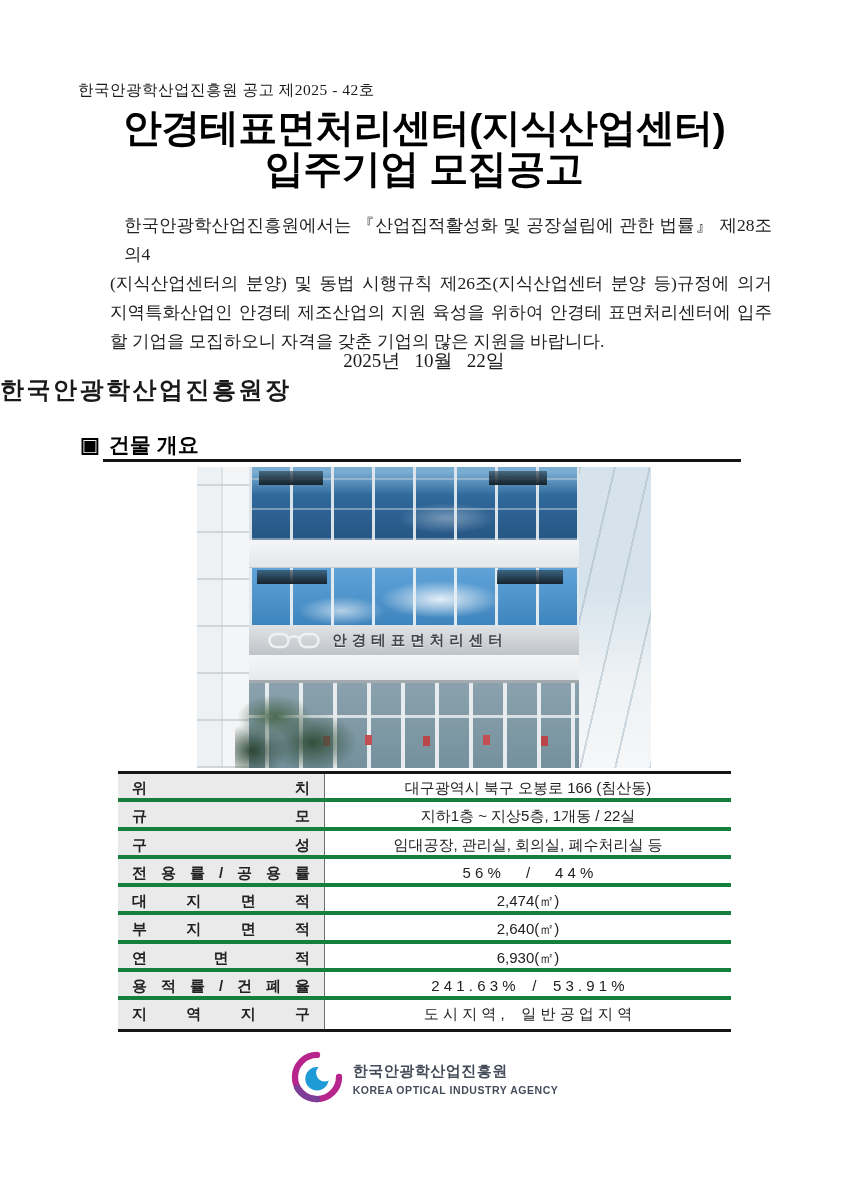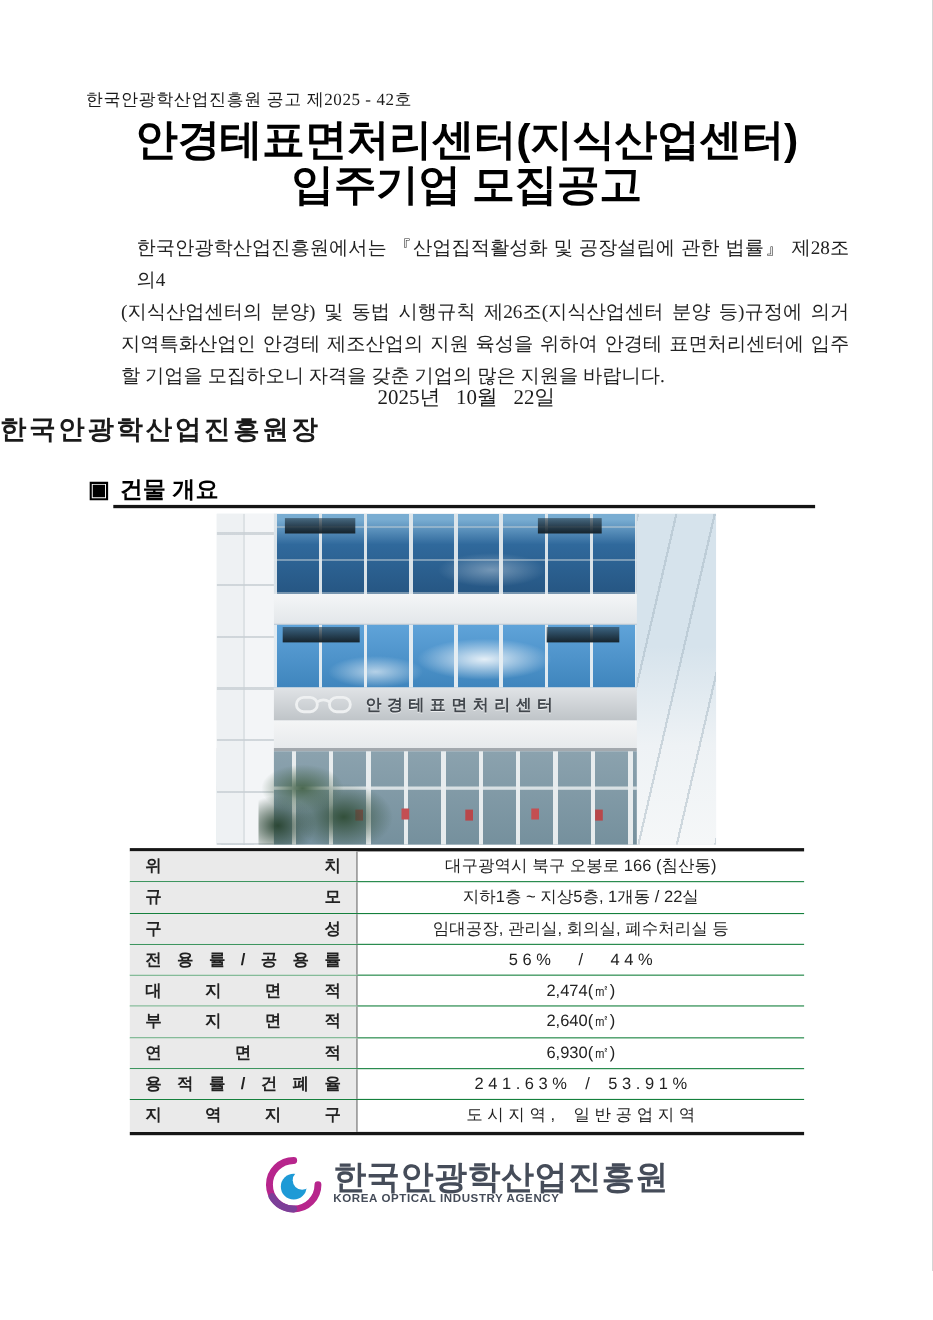--- a/index.html
+++ b/index.html
@@ -89,32 +89,32 @@
       radial-gradient(ellipse 62px 42px at 62% 68%, #33503b, transparent 72%),
       radial-gradient(ellipse 48px 38px at 14% 78%, #2c4735, transparent 72%);
   }
   .door-accents { position:absolute; left:168px; top:268px; width:7px; height:10px; background:#c44f52;
     box-shadow: 58px 1px #b9474a, 118px 0 #c44f52, 176px 1px #b9474a, -42px 1px #b9474a; }
 
   
   .bldg-table { position:absolute; left:118px; top:771px; width:613px;
     border-top:3px solid #161616; border-bottom:3px solid #161616;
     font-family:"Liberation Sans", sans-serif; font-size:15px; color:#222; }
-  .t-row { display:flex; height:28.3px; border-bottom:1px solid #15803d; }
+  .t-row { display:flex; height:28.3px; border-bottom:4px solid #15803d; }
   .t-row:last-child { border-bottom:none; }
   .t-label { width:207px; background:#eaeaea; border-right:1px solid #6f6f6f;
     padding:0 14px; line-height:27px; font-weight:600;
     text-align:justify; text-align-last:justify; }
   .t-value { flex:1; text-align:center; line-height:27px; white-space:pre; font-weight:500; }
 
   
   .footer-logo { position:absolute; left:0; right:0; top:1050px;
     display:flex; align-items:center; justify-content:center; gap:9px; }
   .logo-text .kr { font-family:"Liberation Sans", sans-serif; font-weight:800;
-    font-size:30px; color:#454c59; letter-spacing:0.5px; line-height:26px; }
+    font-size:15px; color:#454c59; letter-spacing:0.5px; line-height:26px; }
   .logo-text .en { font-family:"Liberation Sans", sans-serif; font-weight:700;
     font-size:10.5px; color:#454c59; letter-spacing:0.55px; }
 </style>
 </head>
 <body>
 
 <div class="page">
 
   <div class="notice">한국안광학산업진흥원 공고 제2025 - 42호</div>
 

